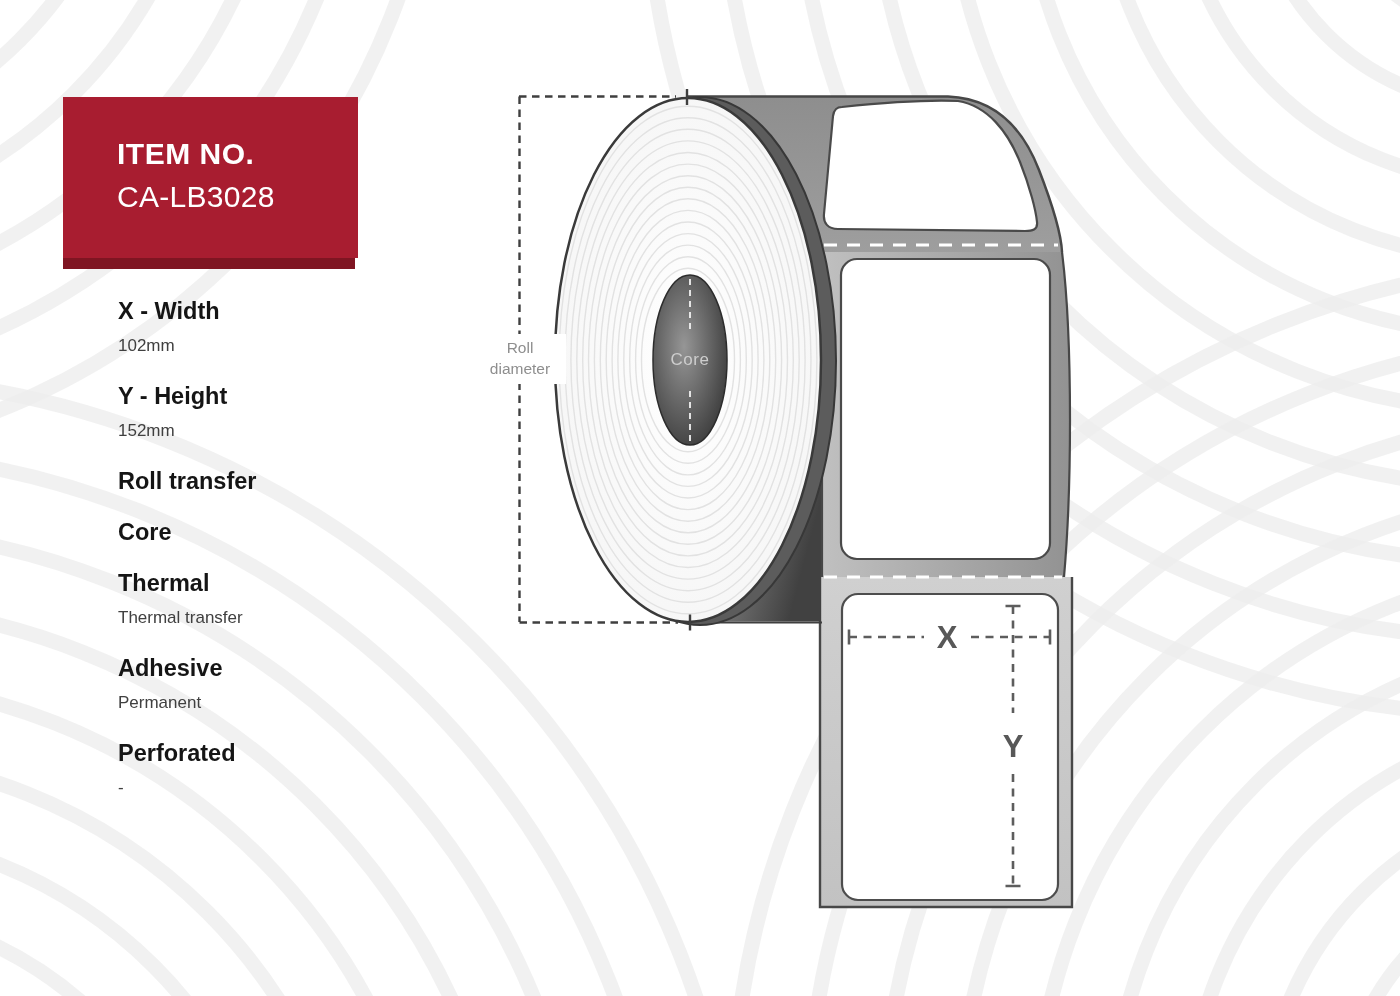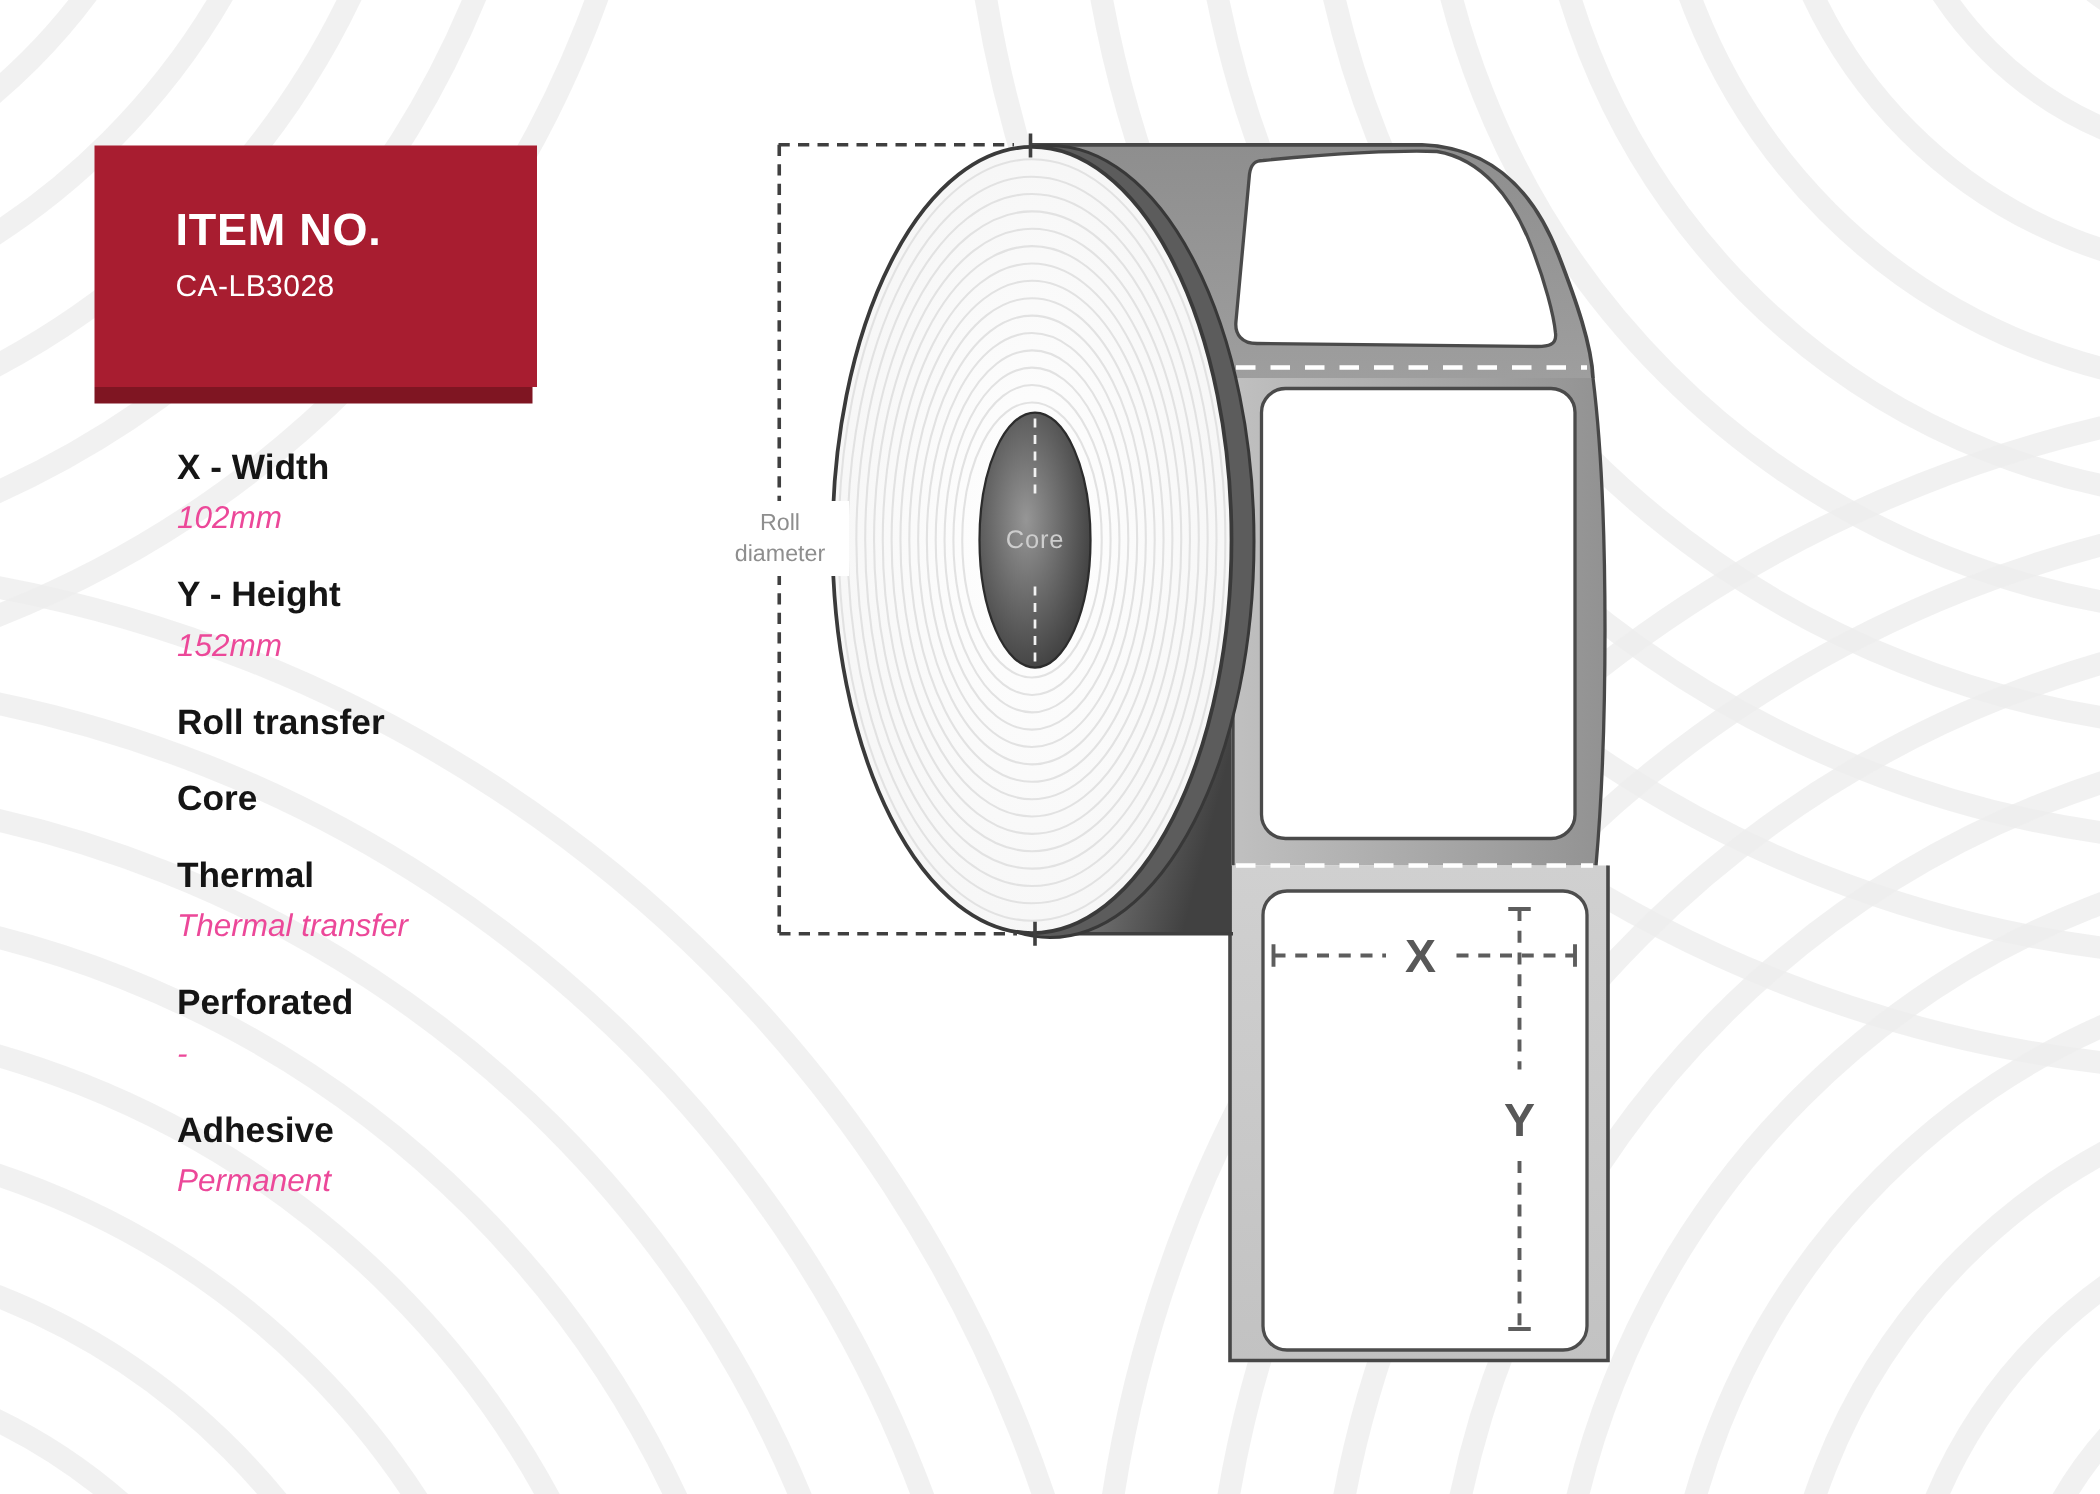--- a/index.html
+++ b/index.html
@@ -15,27 +15,27 @@
   .badge{
     position:absolute;left:63px;top:97px;width:295px;height:161px;
     background:#A81D30;color:#fff;box-sizing:border-box;
     padding:40px 17px 0 54px;
   }
   .badge::after{
     content:'';position:absolute;left:0;top:161px;width:292px;height:11px;
     background:#7F1522;
   }
   .badge-label{font-size:30px;font-weight:700;letter-spacing:.5px;}
-  .badge-value{font-size:20px;font-weight:400;margin-top:9px;letter-spacing:.3px;}
+  .badge-value{font-size:30px;font-weight:400;margin-top:9px;letter-spacing:.3px;}
 
   
   .specs{position:absolute;left:118px;top:297px;width:300px;}
   .spec-item{margin-bottom:22px;}
   .spec-label{font-size:23.5px;font-weight:700;color:#151515;line-height:29px;}
-  .spec-value{font-size:21px;font-weight:400;color:#ec4899;line-height:29px;margin-top:5px;font-style:italic;}
+  .spec-value{font-size:17px;font-weight:400;color:#404040;line-height:29px;margin-top:5px;}
 
   svg text{font-family:"Liberation Sans", sans-serif;}
   .dim-letter{font-size:31px;font-weight:700;fill:#585858;}
   .roll-dim-text{font-size:15.5px;fill:#8e8e8e;}
   .core-text{font-size:17px;fill:#cdcdcd;letter-spacing:.5px;}
 </style>
 </head>
 <body>
 
 <div class="page">
@@ -188,22 +188,22 @@
         <div class="spec-label">Roll transfer</div>
       </div>
       <div class="spec-item">
         <div class="spec-label">Core</div>
       </div>
       <div class="spec-item">
         <div class="spec-label">Thermal</div>
         <div class="spec-value">Thermal transfer</div>
       </div>
       <div class="spec-item">
+        <div class="spec-label">Adhesive</div>
+        <div class="spec-value">Permanent</div>
+      </div>
+      <div class="spec-item">
         <div class="spec-label">Perforated</div>
         <div class="spec-value">-</div>
-      </div>
-      <div class="spec-item">
-        <div class="spec-label">Adhesive</div>
-        <div class="spec-value">Permanent</div>
       </div>
     </div>
   </div>
 </div>
 
 </body></html>

